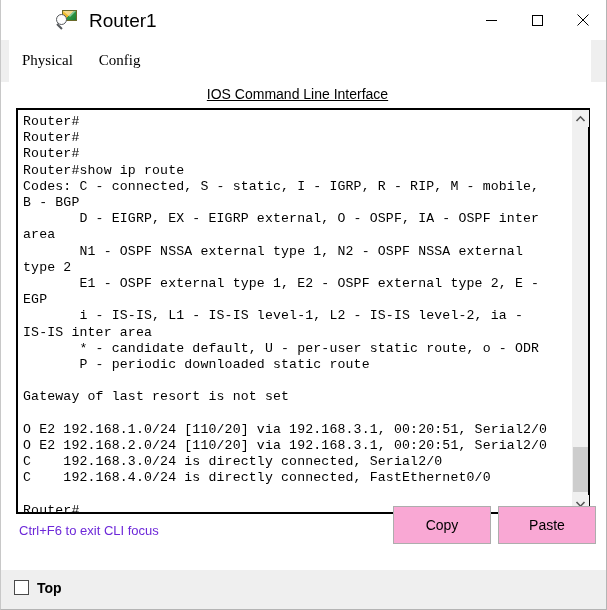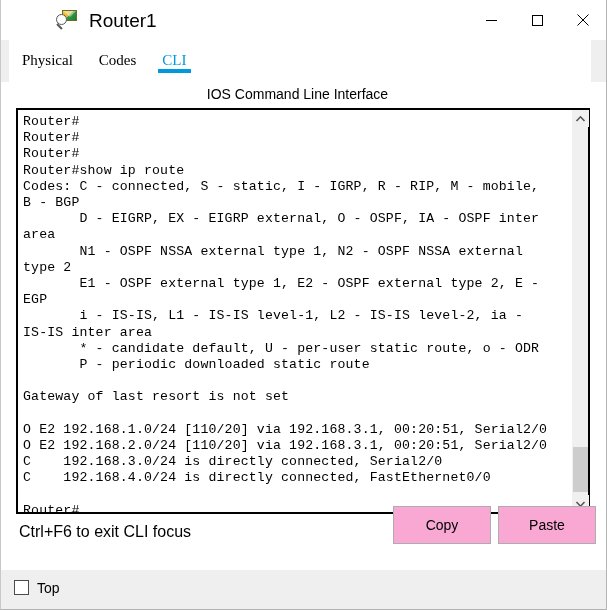--- a/index.html
+++ b/index.html
@@ -138,20 +138,21 @@
     background: #ffffff;
   }
 
   #cli-header {
     position: absolute;
     top: 4px; left: 0;
     width: 577px;
     text-align: center;
     font-size: 14px;
     color: #000000;
+    text-decoration: underline;
   }
 
   
   #console {
     position: absolute;
     top: 26px; left: 7px;
     width: 574px; height: 406px;
     border: 2px solid #000000;
     background: #ffffff;
     display: flex;
@@ -193,22 +194,22 @@
     width: 15px;
     height: 45px;
     background: #cdcdcd;
     cursor: default;
   }
 
   
   #hint {
     position: absolute;
     left: 10px; top: 441px;
-    font-size: 16px;
-    color: #000000;
+    font-size: 13px;
+    color: #6d28d9;
   }
   .btn {
     position: absolute;
     top: 424px;
     height: 38px;
     background: #f9a8d4;
     border: 1px solid #adadad;
     font-family: "Liberation Sans", sans-serif;
     font-size: 14px;
     color: #000000;
@@ -224,20 +225,21 @@
     top: 570px; left: 0;
     width: 605px; height: 40px;
     background: #efefef;
   }
   #top-check {
     position: absolute;
     left: 13px; top: 580px;
     display: flex;
     align-items: flex-start;
     cursor: default;
+    font-weight: bold;
   }
   #top-box {
     width: 15px; height: 15px;
     background: #ffffff;
     border: 1px solid #4a4a4a;
     flex: 0 0 auto;
   }
   #top-label {
     margin-left: 8px;
     font-size: 14px;
@@ -274,22 +276,21 @@
           <line x1="12.5" y1="1.5" x2="1.5" y2="12.5" stroke="#000" stroke-width="1"></line>
         </svg>
       </div>
     </div>
   </div>
 
   <div id="tabstrip"></div>
   <div id="tabpanel-bg"></div>
   <div id="tabs">
     <div class="tab">Physical</div>
-    <div class="tab">Codes</div>
-    <div class="tab active">CLI</div>
+    <div class="tab">Config</div>
   </div>
 
   <div id="bodypanel">
 
     <div id="cli-header">IOS Command Line Interface</div>
 
     <div id="console">
       <div id="console-text">Router#
 Router#
 Router#

